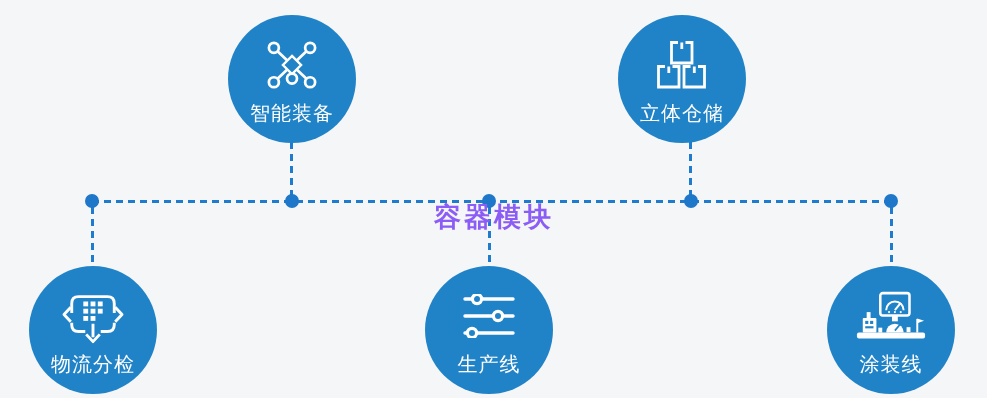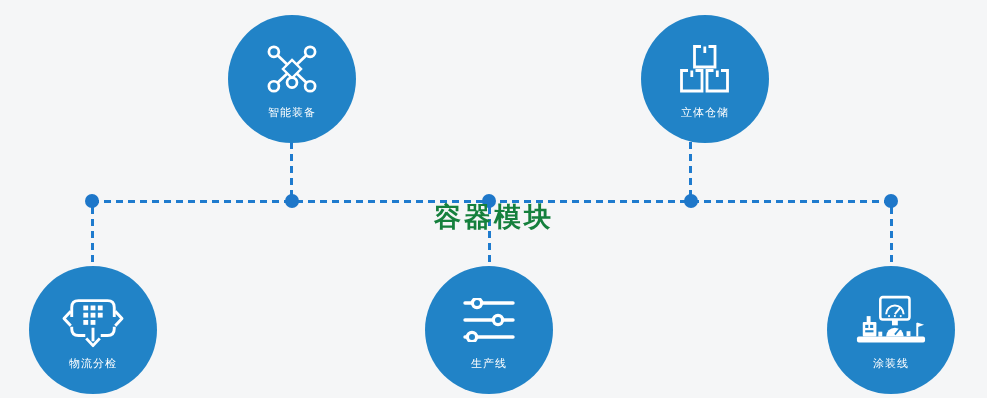--- a/index.html
+++ b/index.html
@@ -29,31 +29,31 @@
   .node{
     position:absolute;width:128px;height:128px;border-radius:50%;
     background:#2183c7;
     display:flex;flex-direction:column;align-items:center;justify-content:center;
     box-sizing:border-box;
   }
   .node .icon-box{
     height:58px;display:flex;align-items:center;justify-content:center;
   }
   .node .label{
-    margin-top:9px;color:#ffffff;font-size:11px;font-weight:500;
+    margin-top:9px;color:#ffffff;font-size:20px;font-weight:500;
     letter-spacing:1px;line-height:1;white-space:nowrap;
   }
   .node svg{display:block;}
   .node svg .st{stroke:#ffffff;fill:none;}
   .node svg .fw{fill:#ffffff;stroke:none;}
   .node svg .mask{fill:#2183c7;}
   
   .watermark{
     position:absolute;left:494px;top:217px;transform:translate(-50%,-50%);
-    font-size:27px;color:#15803d;letter-spacing:3px;font-weight:700;
+    font-size:27px;color:#8b5cf6;letter-spacing:3px;font-weight:700;
     white-space:nowrap;user-select:none;
   }
 </style>
 </head>
 <body>
 
 <div id="stage">
 
   <div class="h-dash" style="left:92px;top:200px;width:800px;"></div>
 
@@ -81,21 +81,21 @@
         <circle class="mask" cx="12" cy="10" r="5.5" stroke="#ffffff" stroke-width="3"></circle>
         <circle class="mask" cx="52" cy="10" r="5.5" stroke="#ffffff" stroke-width="3"></circle>
         <circle class="mask" cx="12" cy="48" r="5.5" stroke="#ffffff" stroke-width="3"></circle>
         <circle class="mask" cx="52" cy="48" r="5.5" stroke="#ffffff" stroke-width="3"></circle>
         <circle class="mask" cx="32" cy="44" r="5.5" stroke="#ffffff" stroke-width="3"></circle>
       </svg>
     </div>
     <div class="label">智能装备</div>
   </div>
 
-  <div class="node" style="left:641px;top:15px;">
+  <div class="node" style="left:618px;top:15px;">
     <div class="icon-box">
       <svg width="50" height="50" viewBox="0 0 50 48">
         <g class="st" stroke-width="2.8">
           <path d="M21,1.5 H14.5 V22 H35 V1.5 H28.5"></path>
           <path d="M24.8,1.5 V8"></path>
           <path d="M8,25.5 H1.5 V46 H22 V25.5 H15.5"></path>
           <path d="M11.8,25.5 V32"></path>
           <path d="M33.5,25.5 H27 V46 H47.5 V25.5 H41"></path>
           <path d="M37.3,25.5 V32"></path>
         </g>

